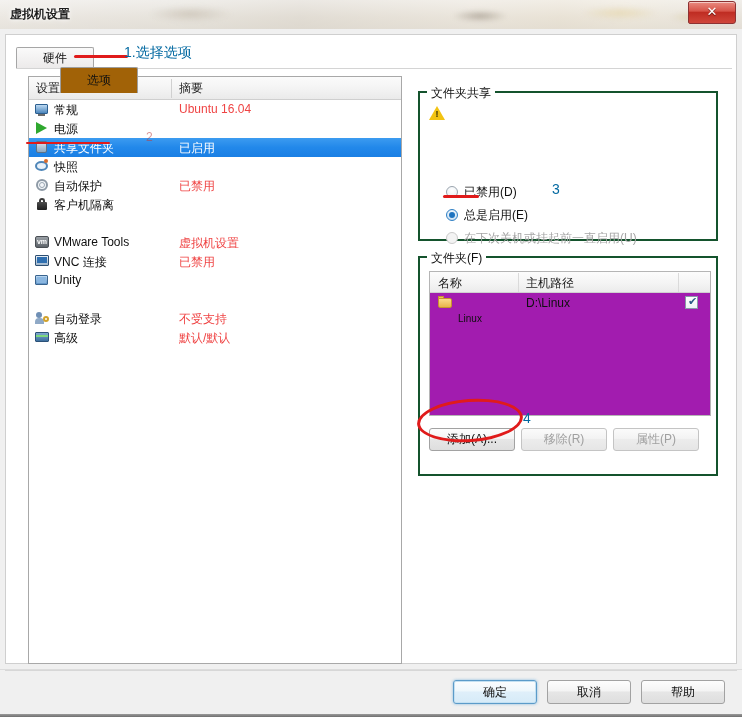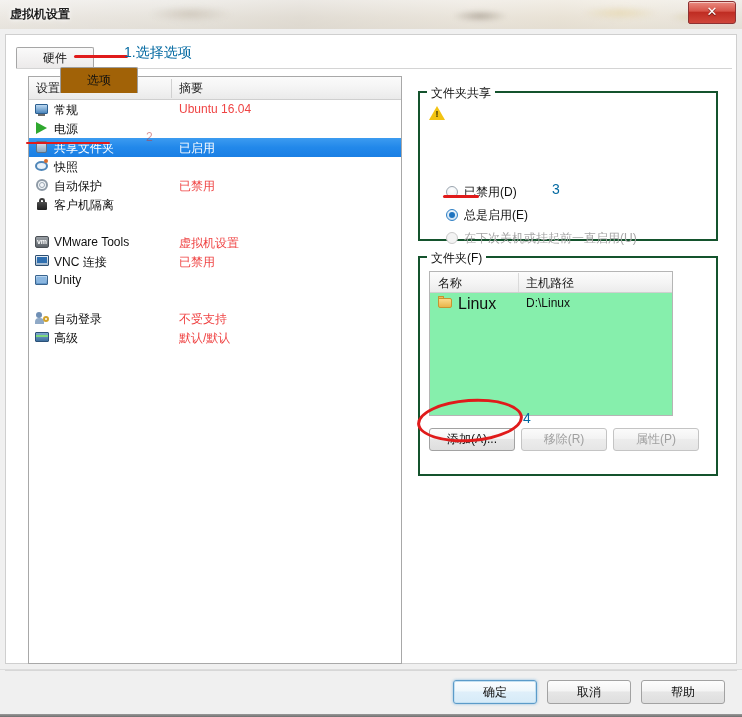--- a/index.html
+++ b/index.html
@@ -317,22 +317,22 @@
   }
   .radio-label.disabled { color: #a5a5a5; }
   #radio-disabled-row { top: 90px; }
   #radio-always-row  { top: 113px; }
   #radio-until-row   { top: 136px; }
 
   #group-folders { left: 6px; top: 180px; width: 300px; height: 220px; }
   #folder-table {
     position: absolute;
     left: 9px; top: 13px;
-    width: 244px; height: 145px;
-    background: #86efac;
+    width: 282px; height: 145px;
+    background: #a21caf;
     border: 1px solid #b5b5b5;
     box-sizing: border-box;
     overflow: hidden;
   }
   #folder-thead {
     position: absolute;
     left: 0; top: 0;
     width: 280px; height: 21px;
     background: linear-gradient(to bottom, #fcfcfc 0%, #f4f4f4 55%, #ebebeb 100%);
     border-bottom: 1px solid #d0d0d0;
@@ -370,22 +370,22 @@
   #folder-icon-t {
     position: absolute; left: 0; top: 0px;
     width: 6px; height: 3px;
     background: #edbe5c;
     border: 1px solid #c79430;
     border-bottom: none;
     border-radius: 1px 1px 0 0;
     box-sizing: border-box;
   }
   #folder-name {
-    position: absolute; left: 28px; top: 2px;
-    font-size: 16px; color: #101010;
+    position: absolute; left: 28px; top: 20px;
+    font-size: 10px; color: #101010;
   }
   #folder-path {
     position: absolute; left: 96px; top: 3px;
     font-size: 12px; color: #101010;
   }
   #folder-check {
     position: absolute;
     left: 255px; top: 3px;
     width: 13px; height: 13px;
     border: 1px solid #8a9aa8;

